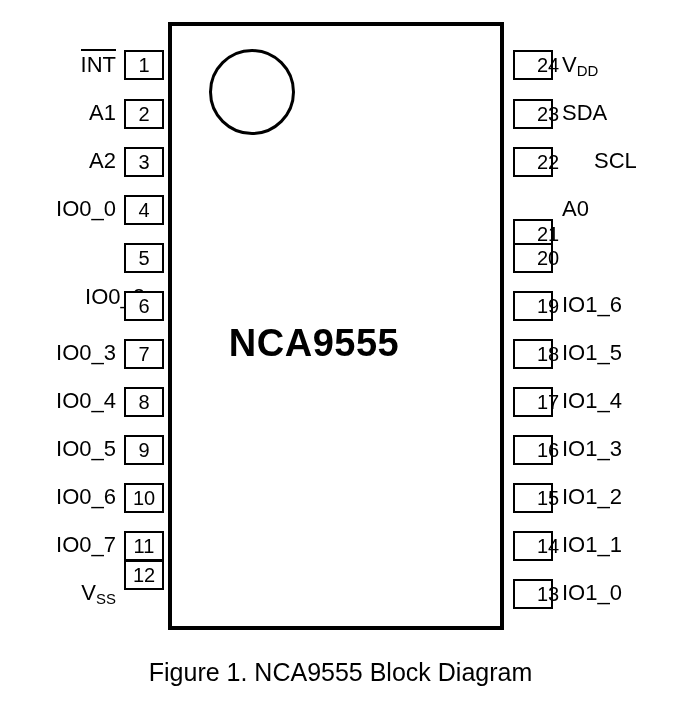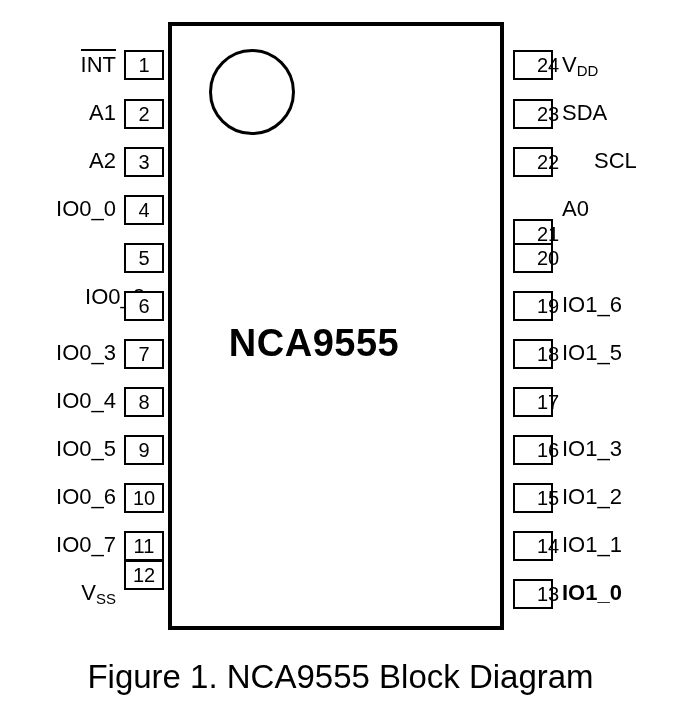--- a/index.html
+++ b/index.html
@@ -103,21 +103,21 @@
     top: 0.28em;
   }
 
   
   .caption {
     position: absolute;
     left: 0;
     top: 658px;
     width: 681px;
     text-align: center;
-    font-size: 33px;
+    font-size: 25px;
     color: #000;
   }
 </style>
 </head>
 <body>
 
 <div id="diagram">
 
   <div class="chip-body"></div>
   <div class="chip-notch"></div>
@@ -172,28 +172,29 @@
 
   <div class="pin-box right" style="top:243px;">20</div>
 
   <div class="pin-box right" style="top:291px;">19</div>
   <div class="pin-label right" style="top:290px;">IO1_6</div>
 
   <div class="pin-box right" style="top:339px;">18</div>
   <div class="pin-label right" style="top:338px;">IO1_5</div>
 
   <div class="pin-box right" style="top:387px;">17</div>
+  <div class="pin-label right" style="top:386px;">IO1_4</div>
 
   <div class="pin-box right" style="top:435px;">16</div>
   <div class="pin-label right" style="top:434px;">IO1_3</div>
 
   <div class="pin-box right" style="top:483px;">15</div>
   <div class="pin-label right" style="top:482px;">IO1_2</div>
 
   <div class="pin-box right" style="top:531px;">14</div>
   <div class="pin-label right" style="top:530px;">IO1_1</div>
 
   <div class="pin-box right" style="top:579px;">13</div>
-  <div class="pin-label right" style="top:578px;font-weight:bold;">IO1_0</div>
+  <div class="pin-label right" style="top:578px;">IO1_0</div>
 
   <div class="caption">Figure 1. NCA9555 Block Diagram</div>
 
 </div>
 
 </body></html>

